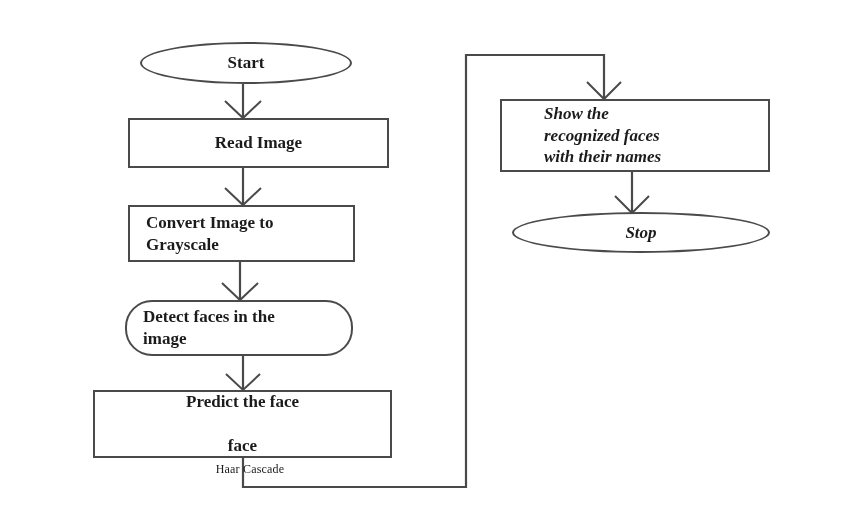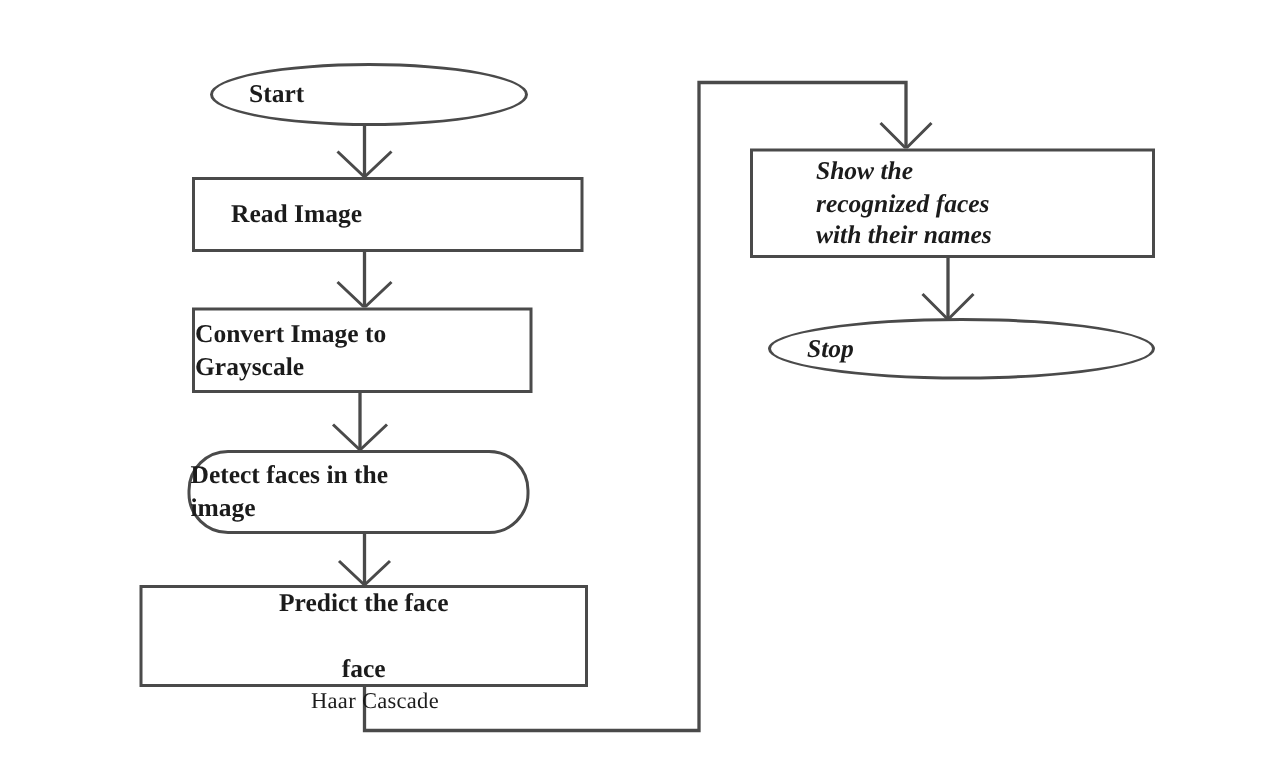--- a/index.html
+++ b/index.html
@@ -43,32 +43,32 @@
   }
   .node-label {
     font-family: "Liberation Serif", "DejaVu Serif", serif;
     font-weight: bold;
     font-size: 17px;
     line-height: 1.28;
     color: #1b1b1b;
     white-space: pre-line;
   }
   .label-center {
+    text-align: center;
     width: 100%;
-    padding-left: 24px;
   }
   .label-left {
     text-align: left;
     width: 100%;
-    padding-left: 0;
+    padding-left: 16px;
     box-sizing: border-box;
   }
   .label-light {
     font-weight: normal;
-    font-size: 15px;
+    font-size: 12px;
     letter-spacing: 0.2px;
     margin-left: 15px;
   }
   
   #node-start        { left: 140px; top: 42px;  width: 212px; height: 42px; }
   #node-read-image   { left: 128px; top: 118px; width: 261px; height: 50px; }
   #node-convert-gray { left: 128px; top: 205px; width: 227px; height: 57px; }
   #node-detect-faces { left: 125px; top: 300px; width: 228px; height: 56px; border-radius: 27px; }
   #node-predict-face { left: 93px;  top: 390px; width: 299px; height: 68px; }
   #node-show-faces   { left: 500px; top: 99px;  width: 270px; height: 73px; }

